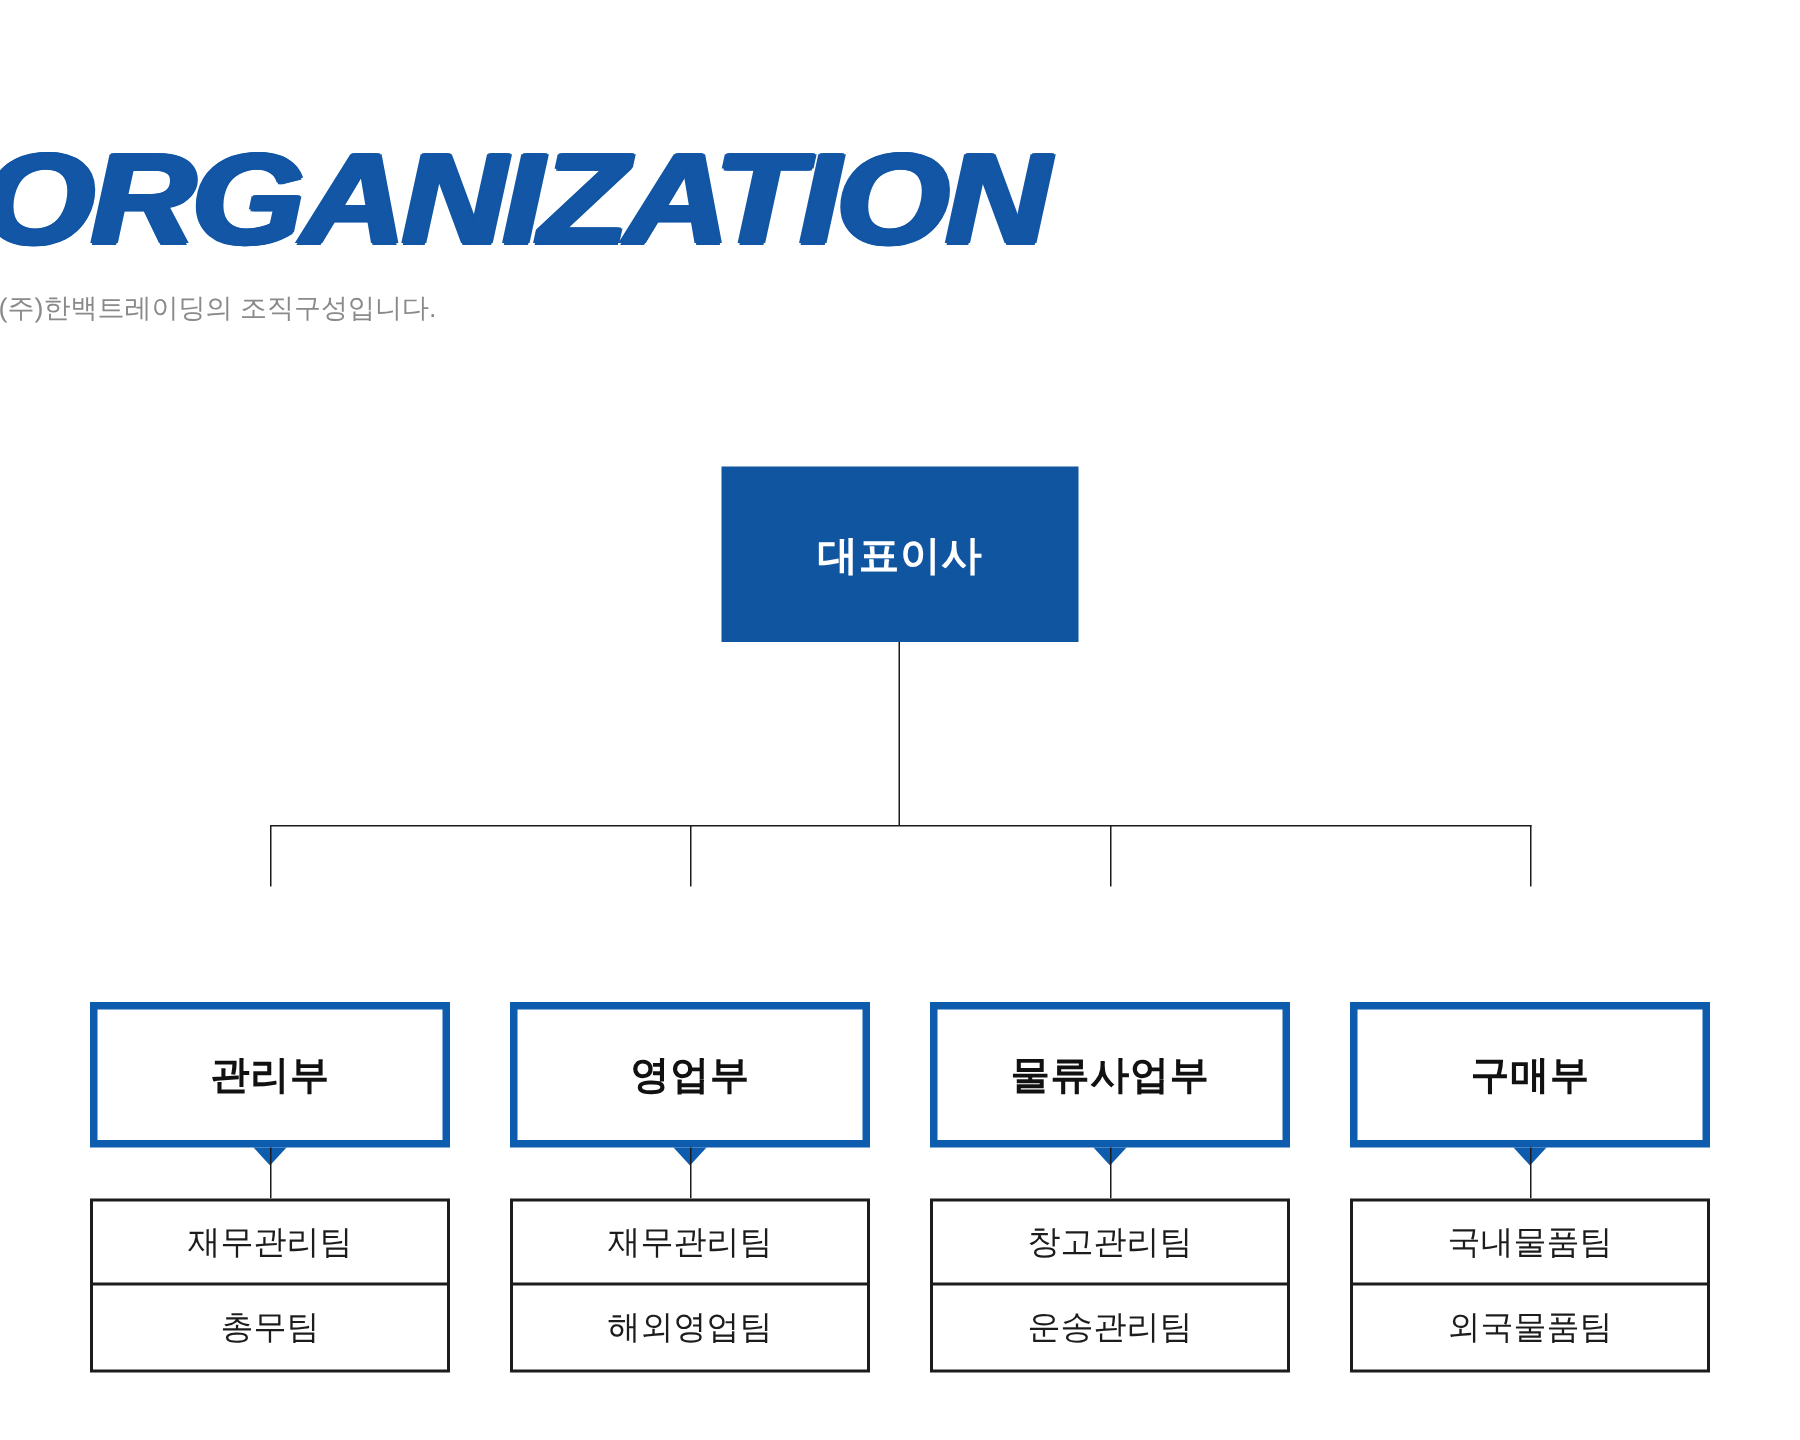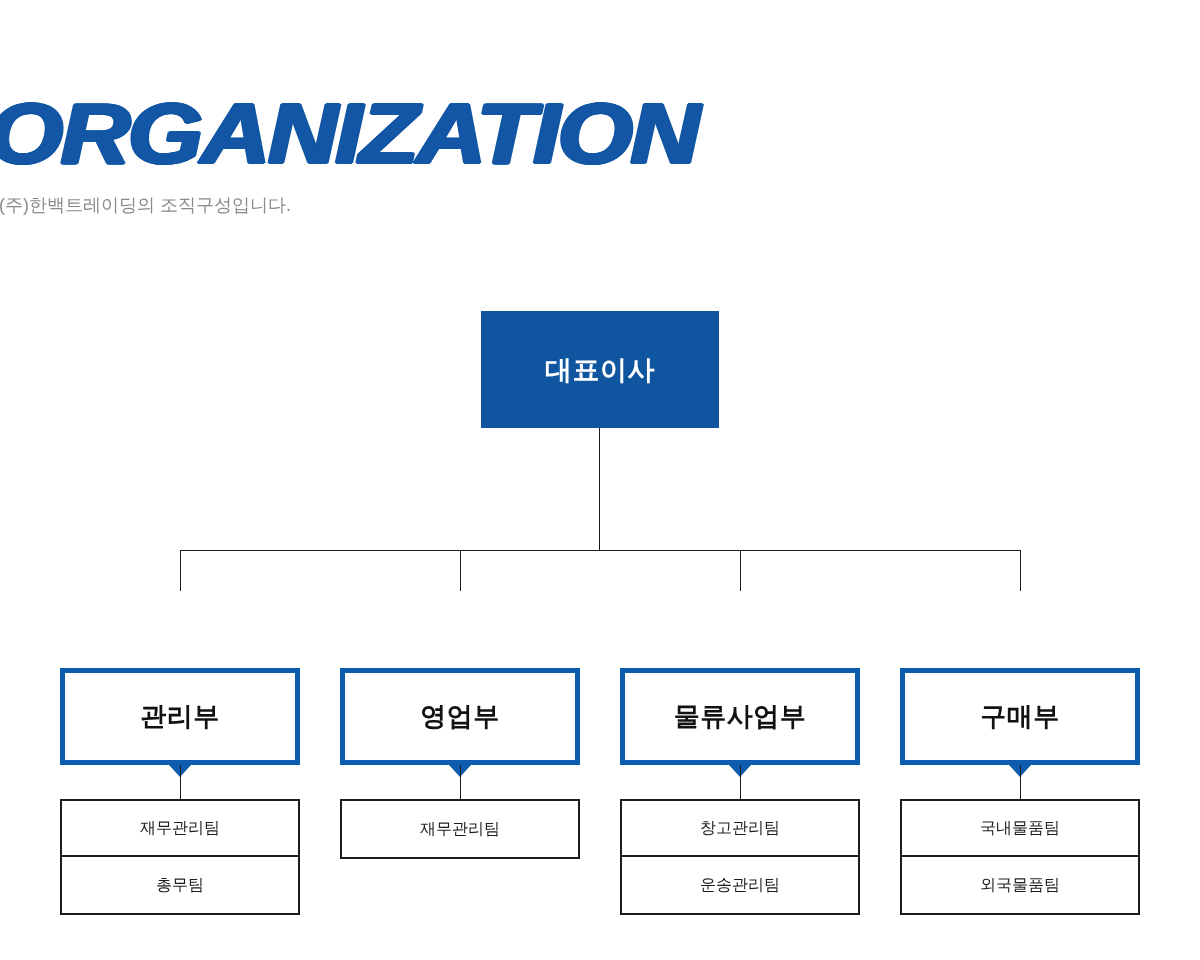--- a/index.html
+++ b/index.html
@@ -125,21 +125,21 @@
     top: 131px;
     width: 240px;
     border: 2px solid #1c1c1c;
     background: #ffffff;
   }
   .team-cell {
     height: 56px;
     display: flex;
     align-items: center;
     justify-content: center;
-    font-size: 16px;
+    font-size: 22px;
     color: #1c1c1c;
     border-bottom: 2px solid #1c1c1c;
   }
   .team-cell:last-child { border-bottom: none; border-radius: 25px; }
 </style>
 </head>
 <body>
 
 <div class="page">
 
@@ -170,20 +170,21 @@
   </div>
 
   <div class="dept-col dept-col-1">
     <div class="dept-box">
       <span>영업부</span>
     </div>
     <div class="dept-arrow"></div>
     <div class="team-drop"></div>
     <div class="team-stack">
       <div class="team-cell">재무관리팀</div>
+      <div class="team-cell">해외영업팀</div>
     </div>
   </div>
 
   <div class="dept-col dept-col-2">
     <div class="dept-box">
       <span>물류사업부</span>
     </div>
     <div class="dept-arrow"></div>
     <div class="team-drop"></div>
     <div class="team-stack">

